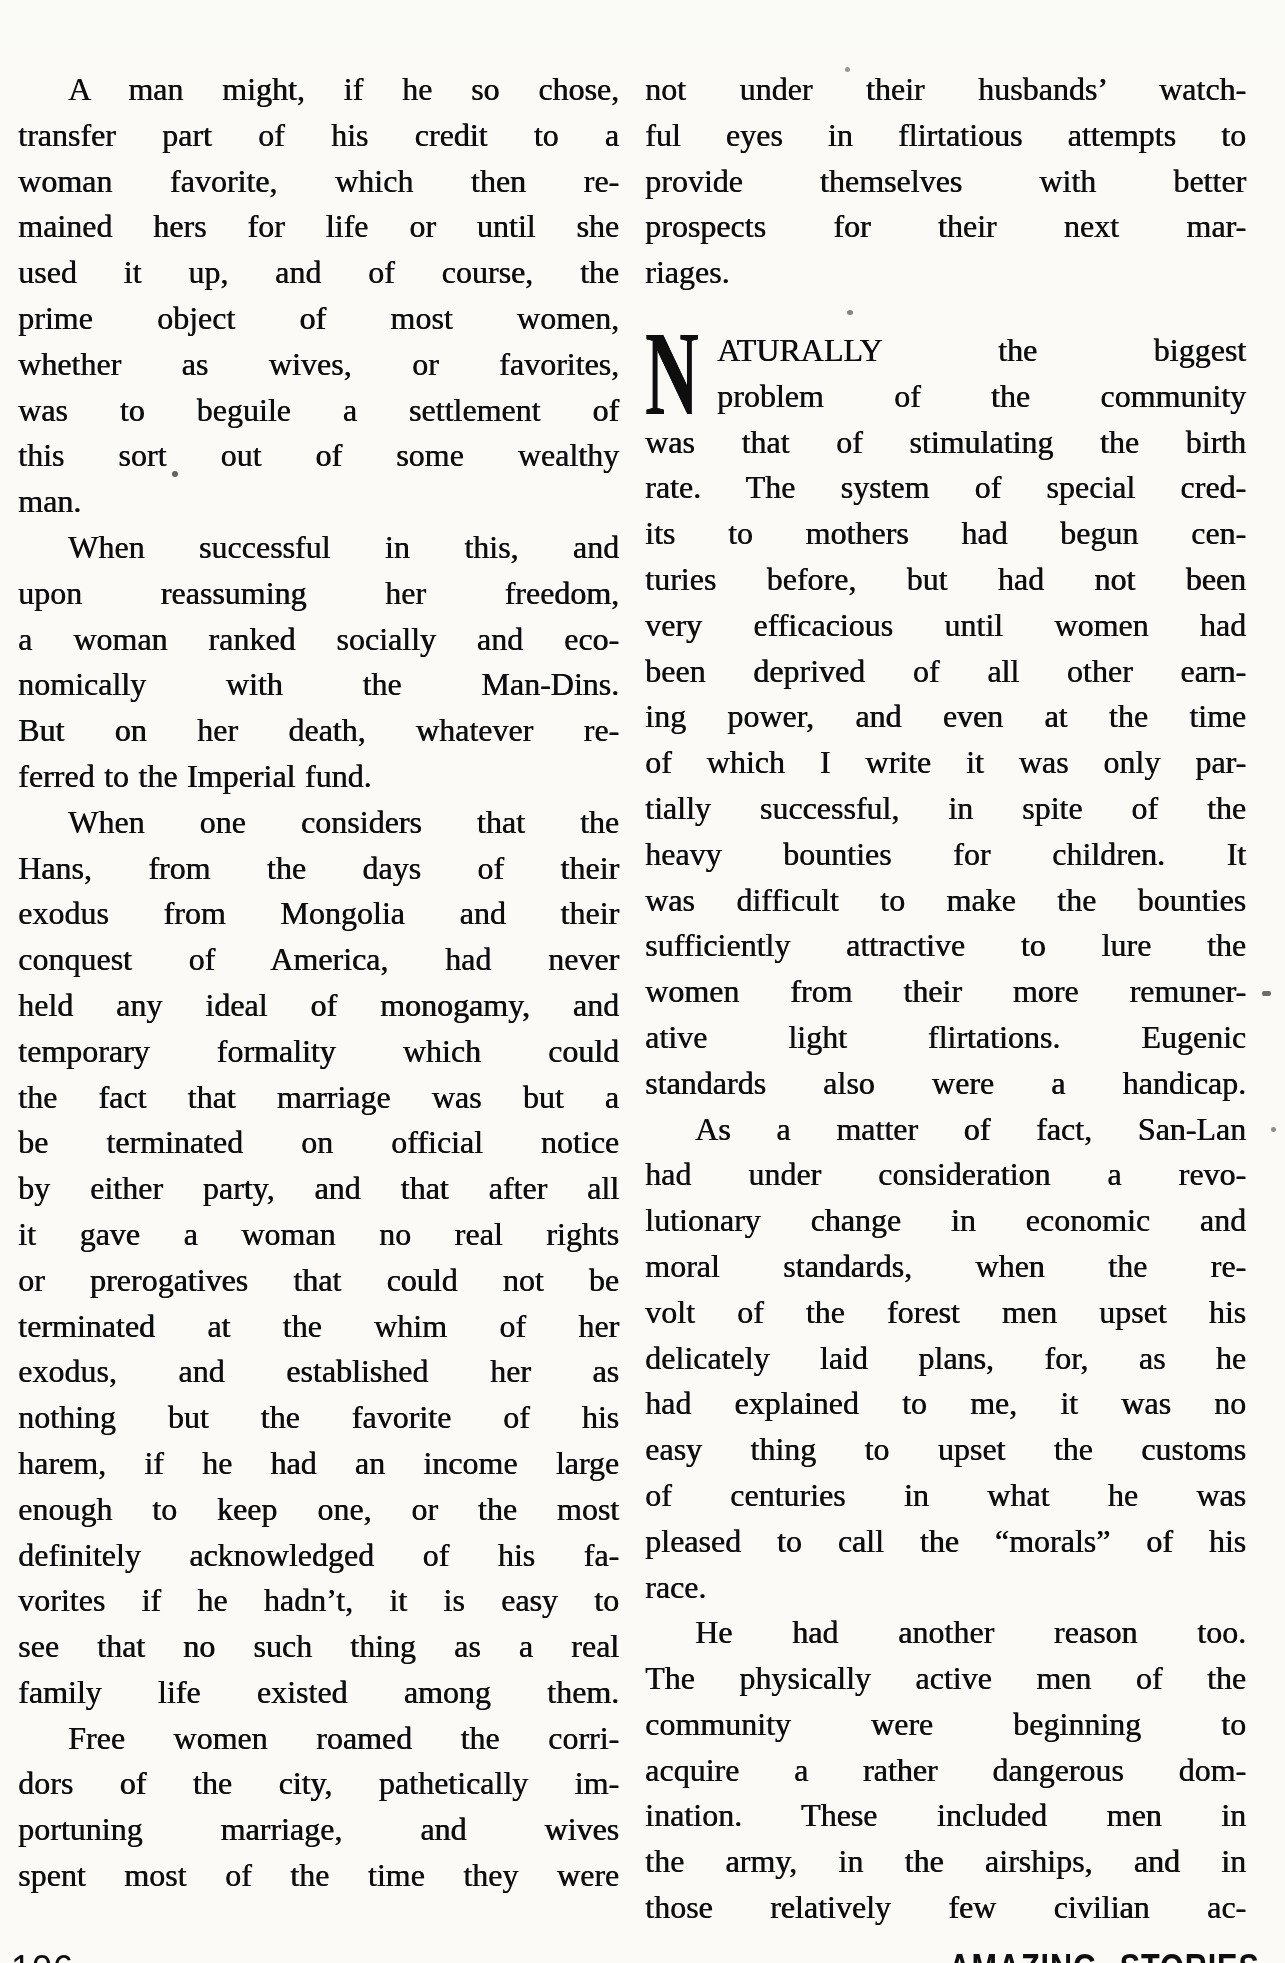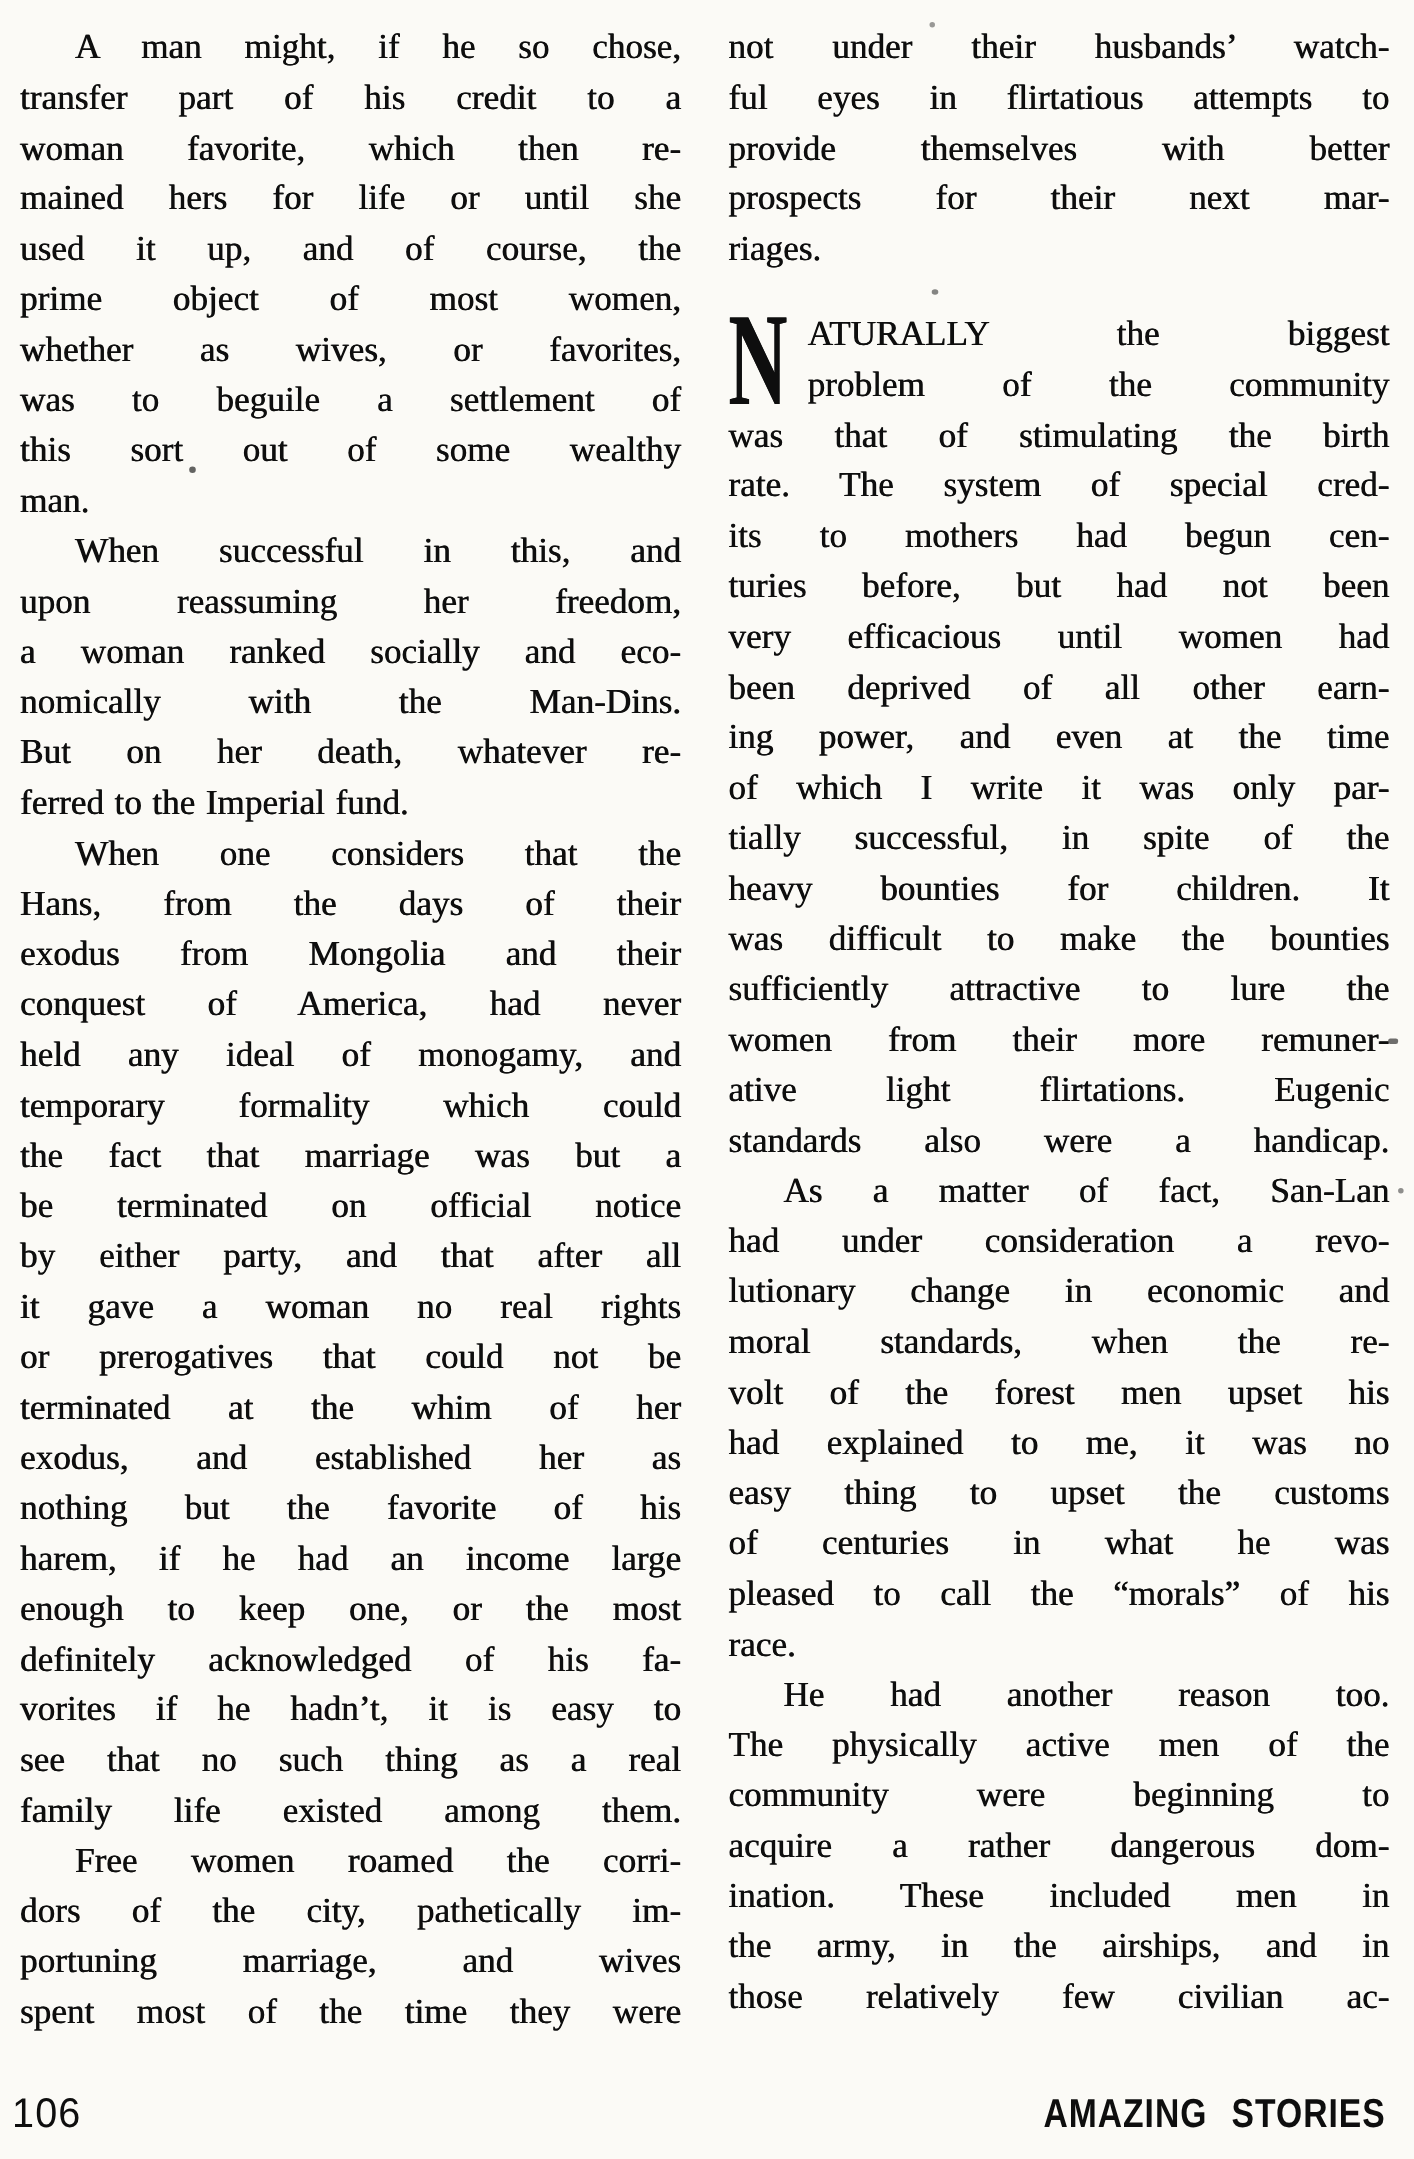--- a/index.html
+++ b/index.html
@@ -11,21 +11,22 @@
     overflow: hidden;
   }
   .page {
     position: relative;
     width: 1285px; height: 1963px;
     background: #fbfaf6;
   }
   .columns {
     display: flex;
     padding: 20px 22px 0 18px;
-    gap: 43px;
+    gap: 26px;
+    margin-top: 47px;
   }
   .col {
     width: 601px;
     font-size: 32px;
     line-height: 45.8px;
     text-shadow: 0.55px 0 0 currentColor; 
   }
   .para { margin: 0; }
   .para.gap-before { margin-top: 32px; }
   .line {
@@ -157,20 +158,21 @@
           <div class="line">women from their more remuner-</div>
           <div class="line">ative light flirtations. Eugenic</div>
           <div class="line">standards also were a handicap.</div>
         </div>
         <div class="para">
           <div class="line indent">As a matter of fact, San-Lan</div>
           <div class="line">had under consideration a revo-</div>
           <div class="line">lutionary change in economic and</div>
           <div class="line">moral standards, when the re-</div>
           <div class="line">volt of the forest men upset his</div>
+          <div class="line">delicately laid plans, for, as he</div>
           <div class="line">had explained to me, it was no</div>
           <div class="line">easy thing to upset the customs</div>
           <div class="line">of centuries in what he was</div>
           <div class="line">pleased to call the “morals” of his</div>
           <div class="line noj">race.</div>
         </div>
         <div class="para">
           <div class="line indent">He had another reason too.</div>
           <div class="line">The physically active men of the</div>
           <div class="line">community were beginning to</div>

